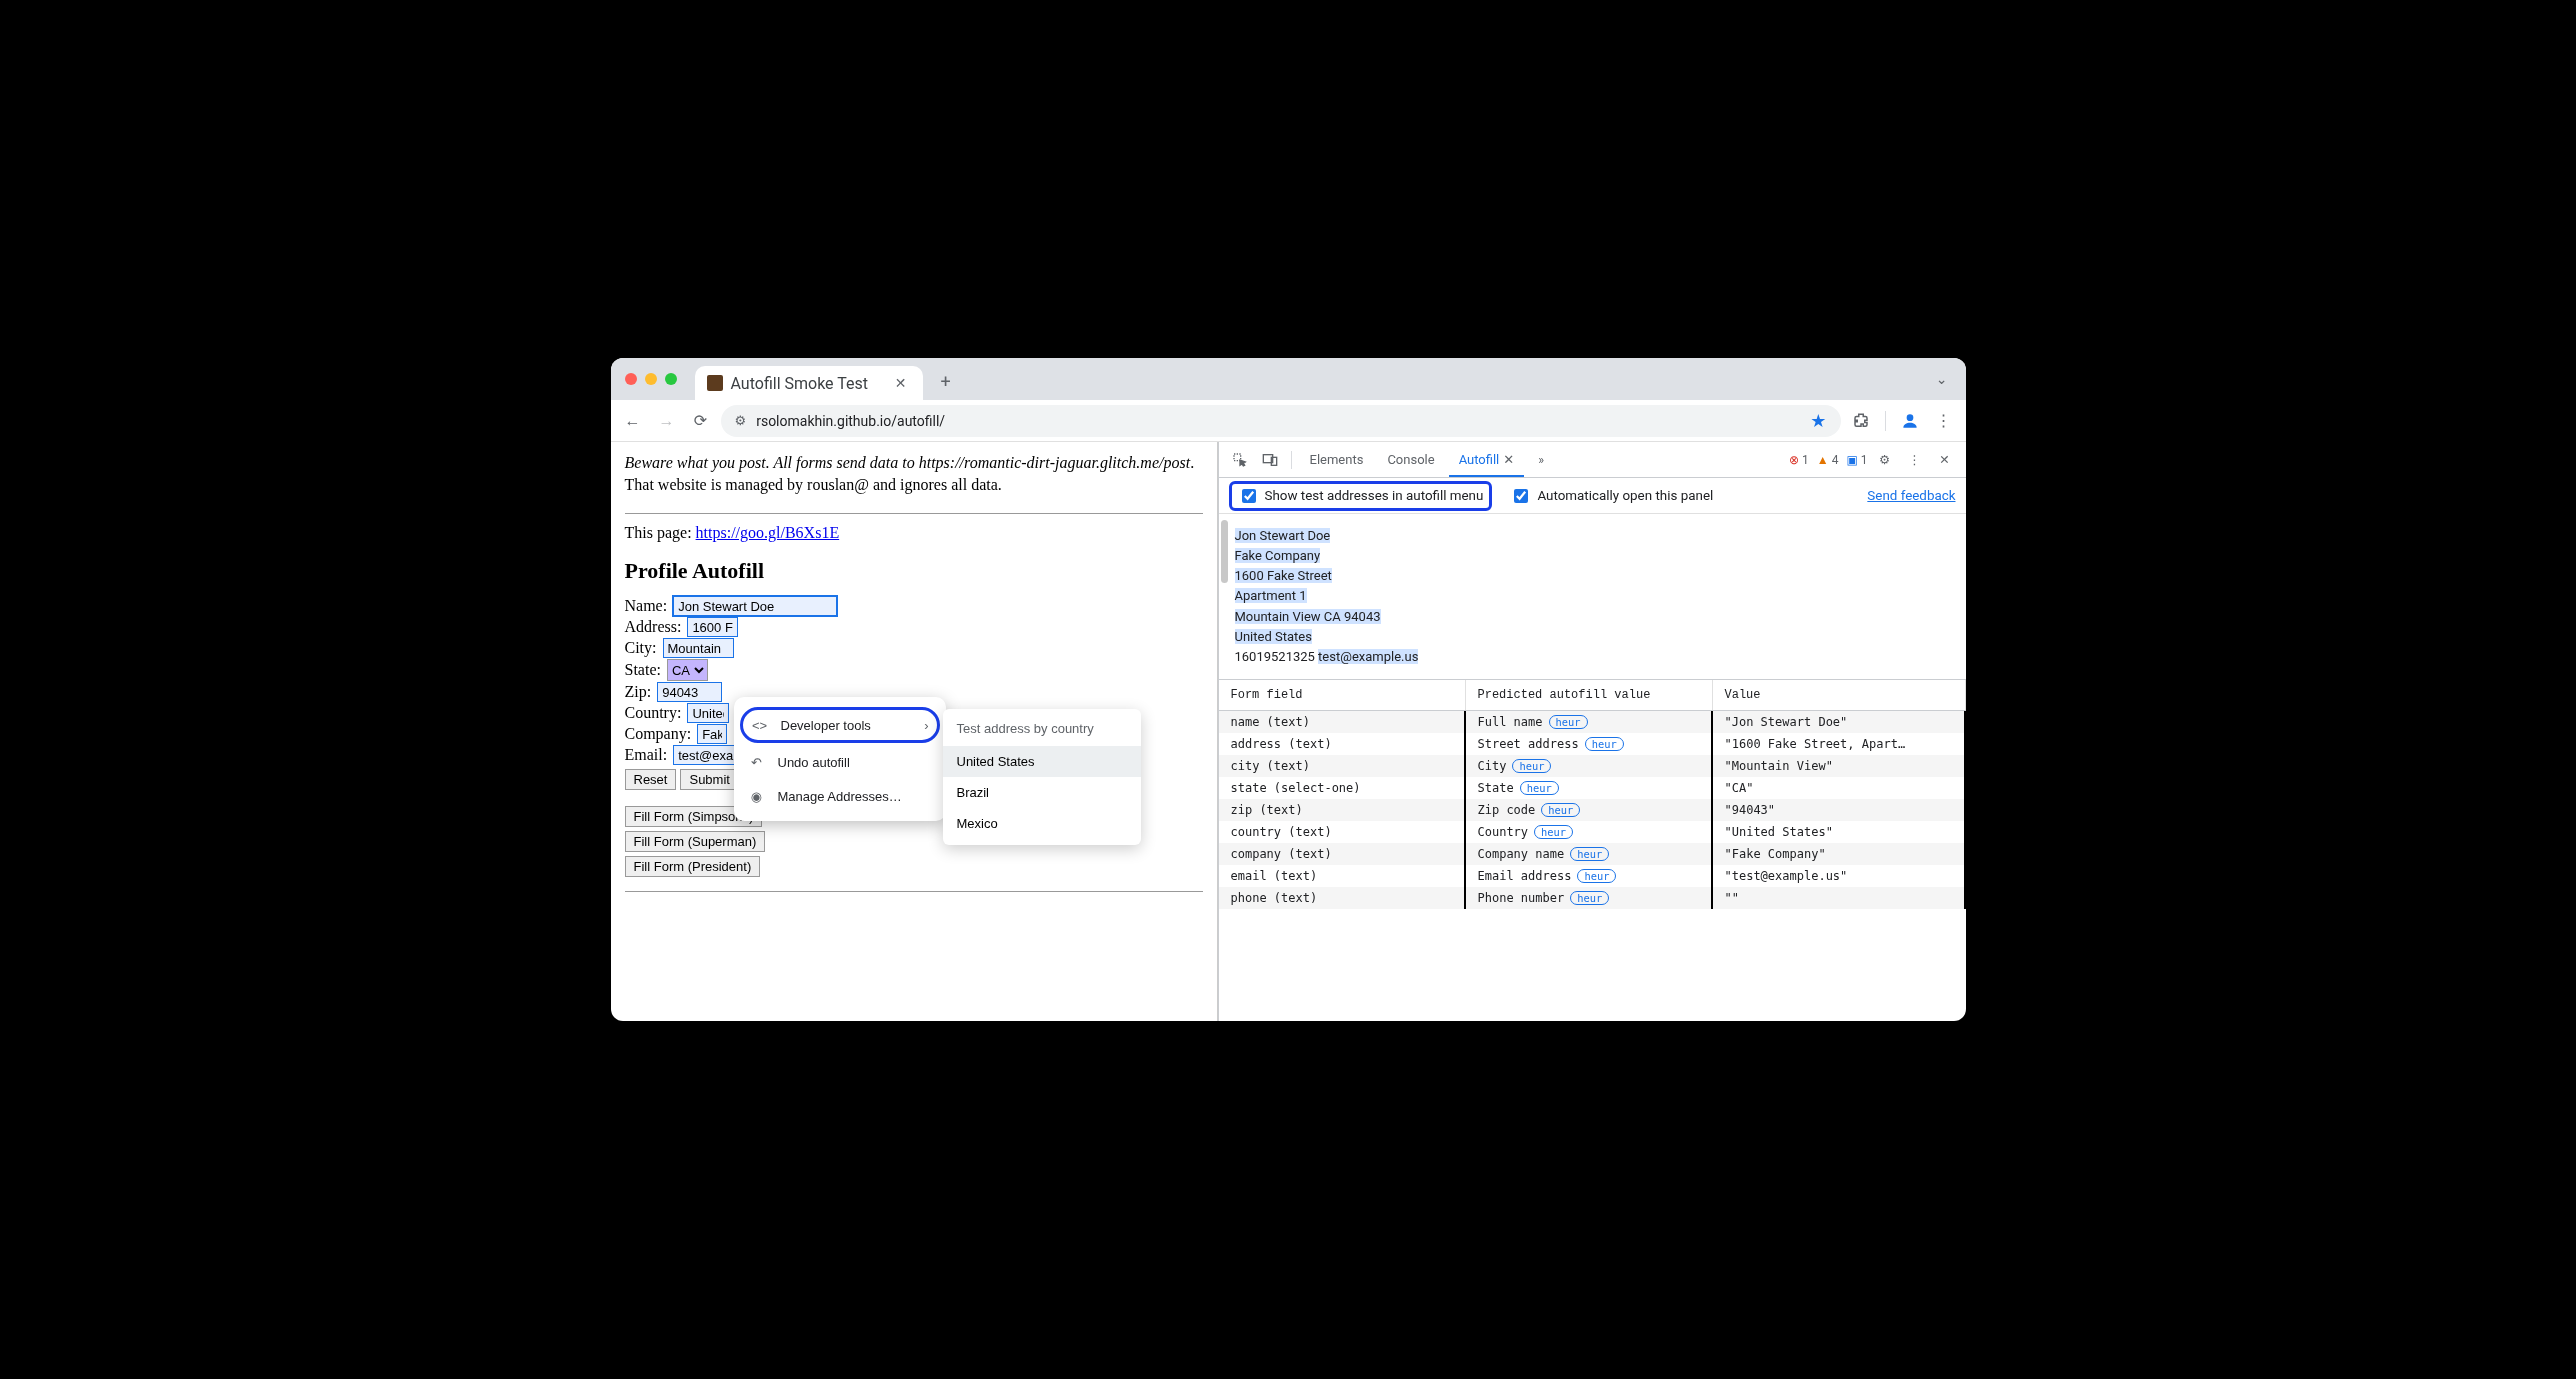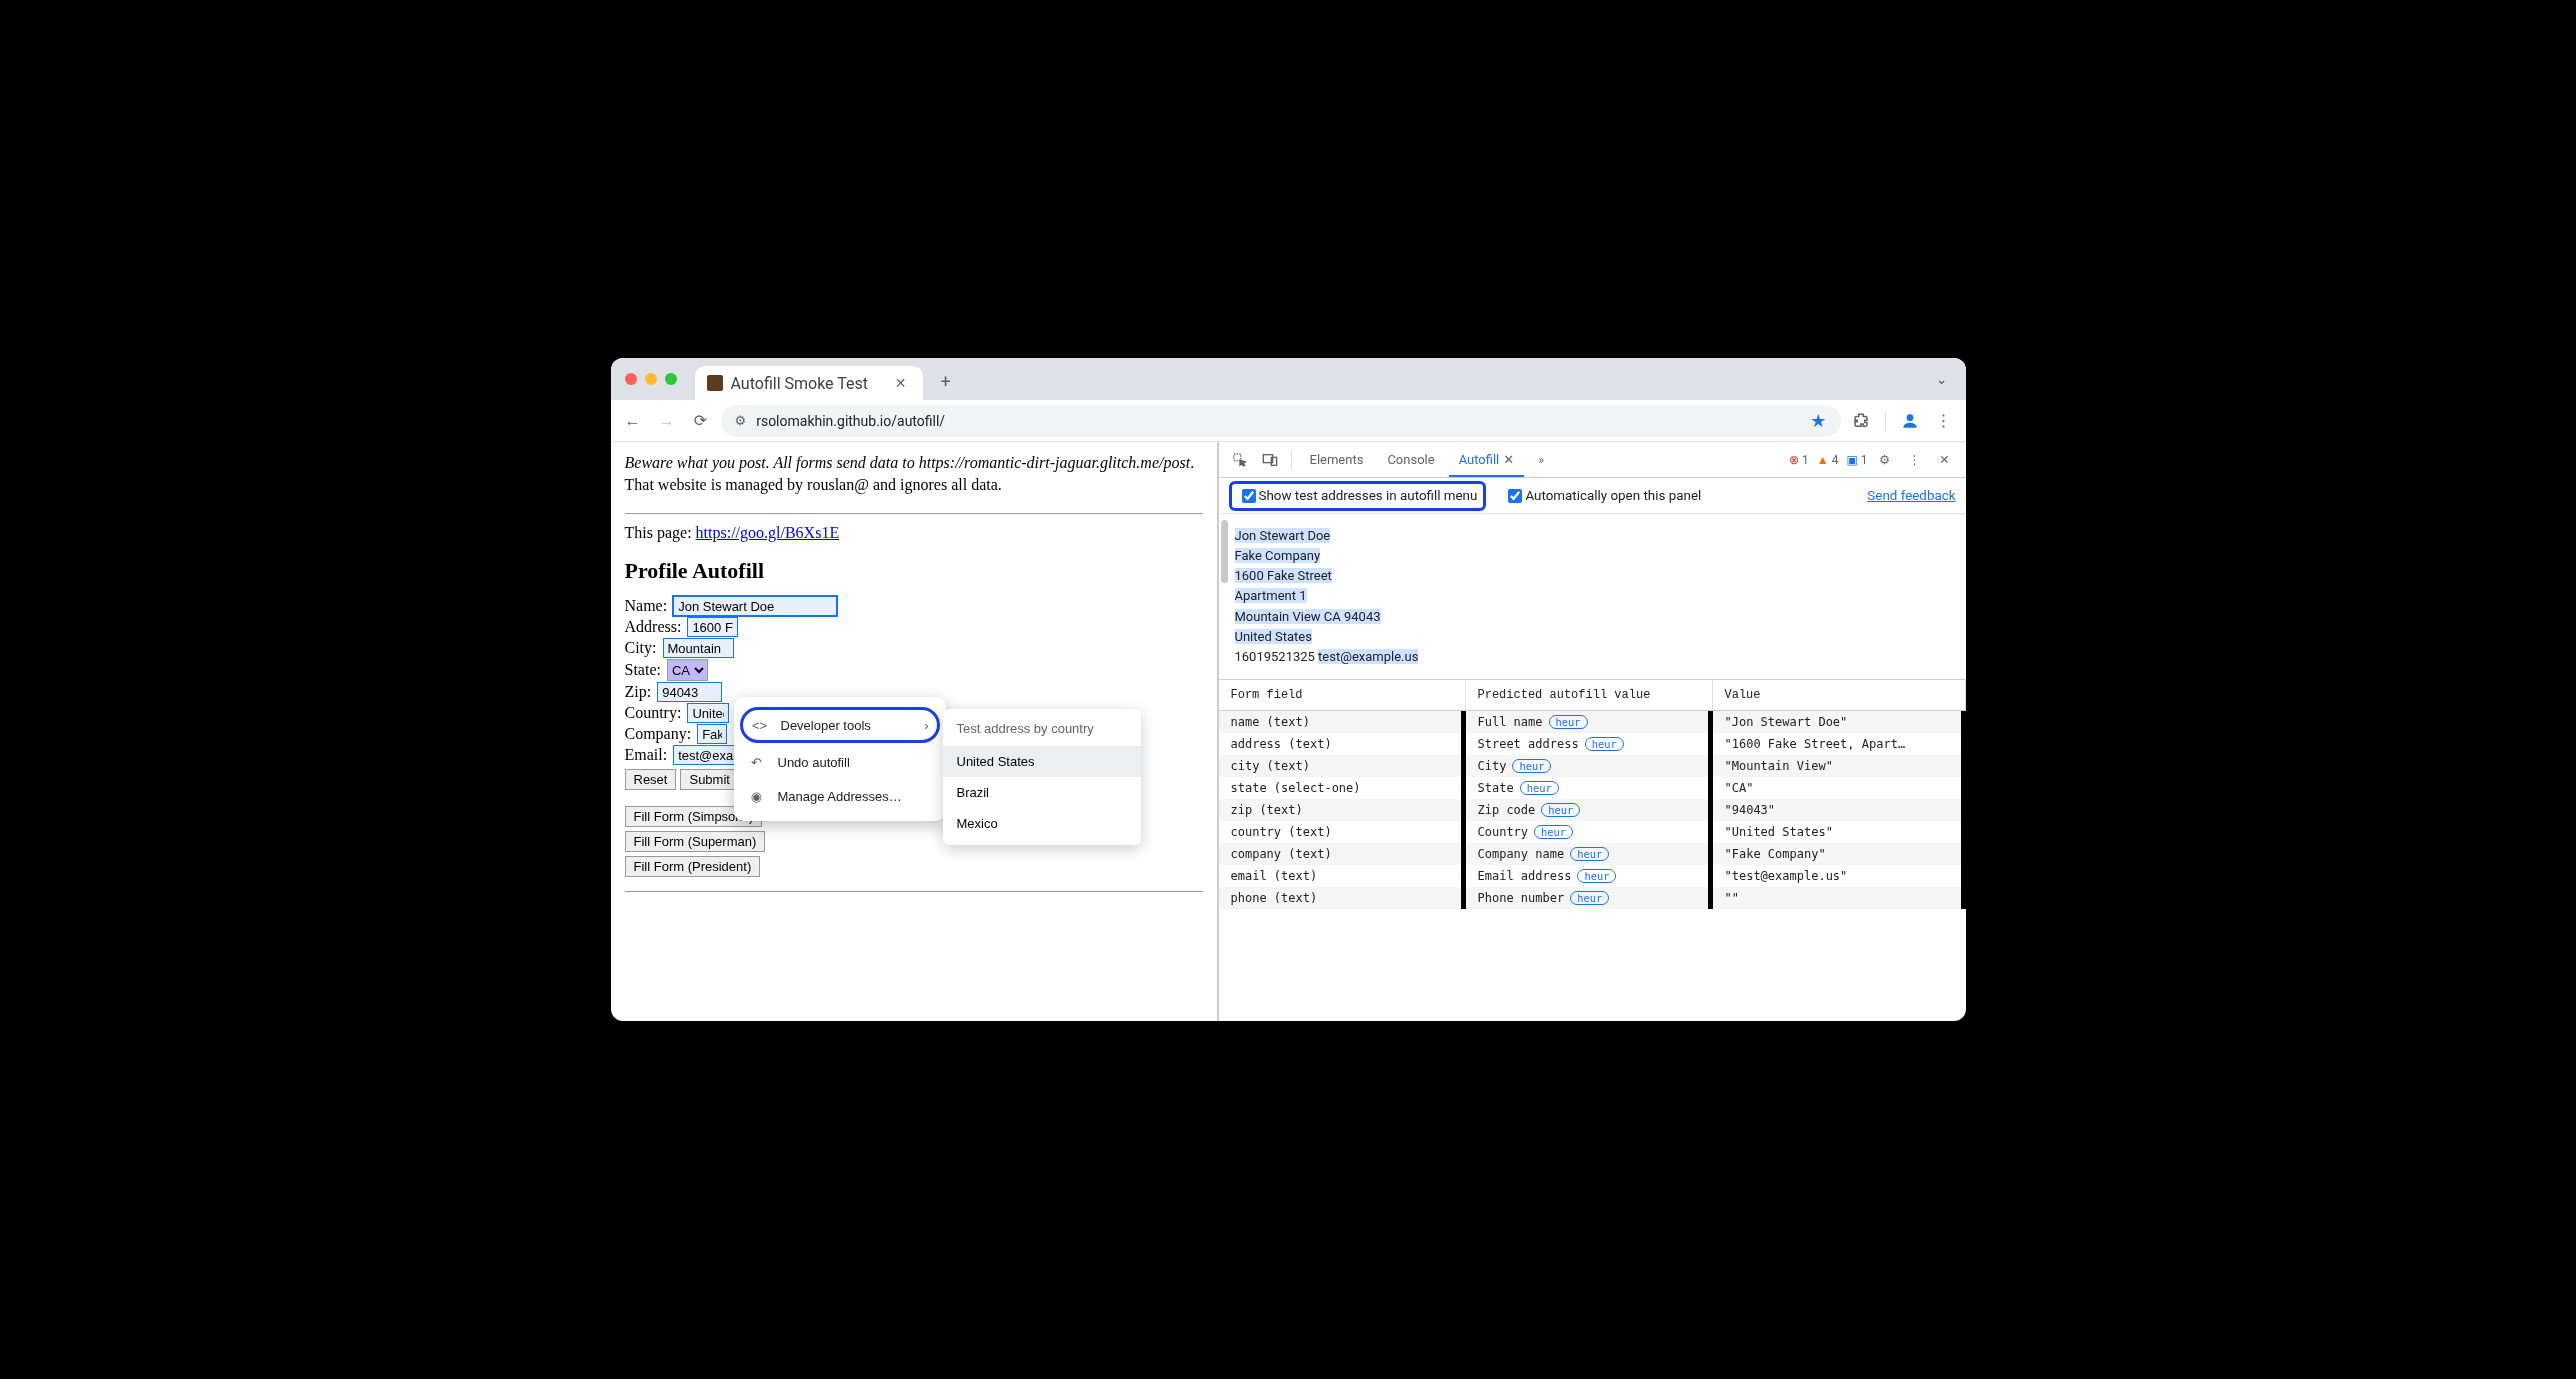--- a/index.html
+++ b/index.html
@@ -192,21 +192,21 @@
     .dt-subbar {
       height: 36px;
       display: flex;
       align-items: center;
       padding: 0 10px;
       gap: 18px;
       border-bottom: 1px solid #e0e0e0;
       font-size: 13.4px;
       color: #202124;
     }
-    .dt-check { display: flex; align-items: center; cursor: pointer; }
+    .dt-check { display: flex; align-items: center; gap: 6px; cursor: pointer; }
     .dt-check.highlighted {
       border: 3px solid #1a3ee8;
       border-radius: 6px;
       padding: 2px 6px;
     }
     .dt-check input { accent-color: #1a73e8; width: 14px; height: 14px; }
     .dt-link { color: #1a73e8; text-decoration: underline; margin-left: auto; cursor: pointer; }
     
     .dt-address {
       padding: 12px 16px;
@@ -223,21 +223,21 @@
       width: 7px;
       height: 63px;
       background: #c8c8c8;
       border-radius: 4px;
     }
     
     .dt-table { border-top: 1px solid #cacdd1; }
     .dt-head, .dt-row { display: grid; grid-template-columns: 247px 247px 1fr; }
     .dt-head { border-bottom: 1px solid #cacdd1; background: #fff; }
     .dt-head > div { padding: 8px 12px; font-size: 12px; color: #202124; border-right: 1px solid #e0e0e0; font-family: Liberation Mono, monospace; }
-    .dt-row > div { padding: 4px 12px; font-family: Menlo, Consolas, monospace; font-size: 12px; color: #202124; border-right: 5px solid #000000; white-space: nowrap; overflow: hidden; text-overflow: ellipsis; }
+    .dt-row > div { padding: 4px 12px; font-family: Menlo, Consolas, monospace; font-size: 12px; color: #202124; border-right: 2px solid #000000; white-space: nowrap; overflow: hidden; text-overflow: ellipsis; }
     .dt-row:nth-child(odd) { background: #f5f5f5; }
     .heur-badge {
       border: 1px solid #1a73e8;
       color: #1a73e8;
       border-radius: 10px;
       padding: 0 6px;
       font-size: 10.4px;
       margin-left: 6px;
     }
   </style>

